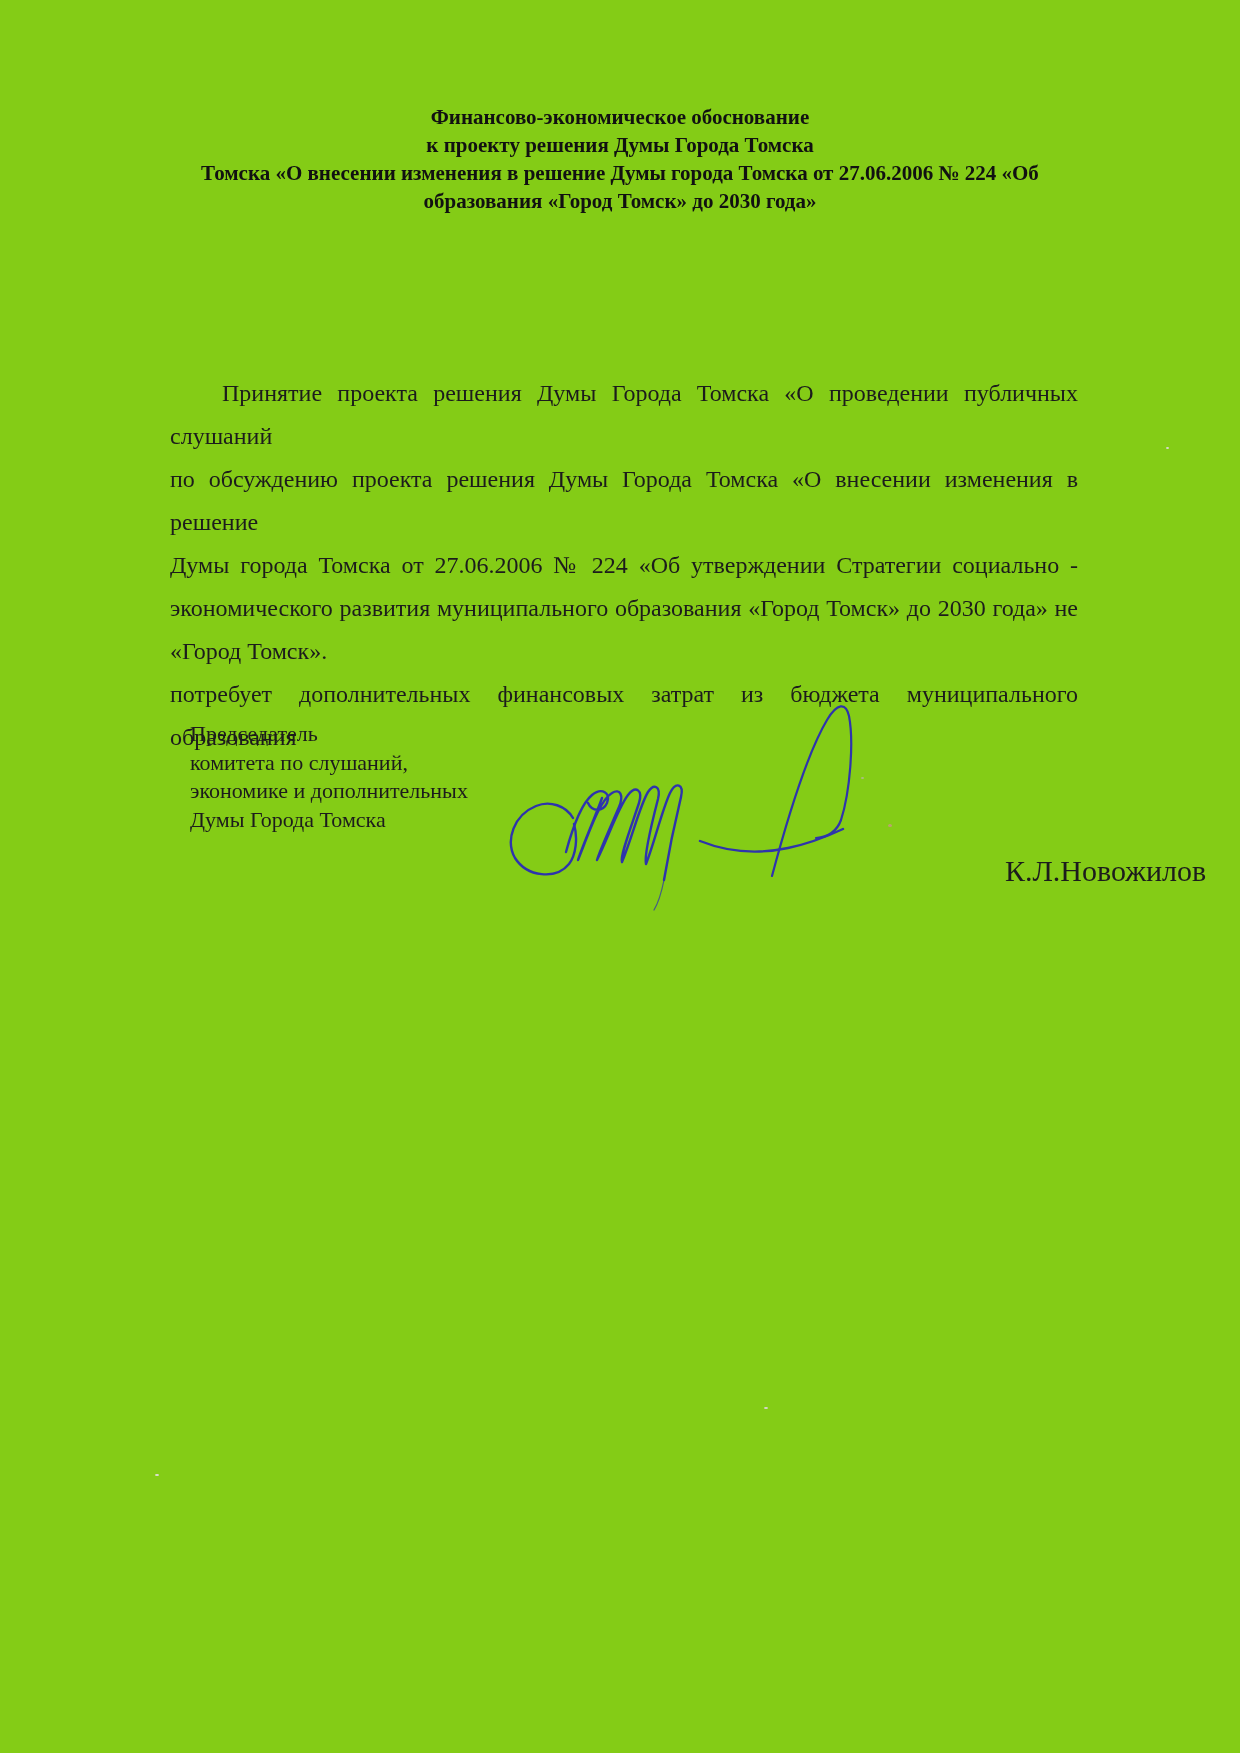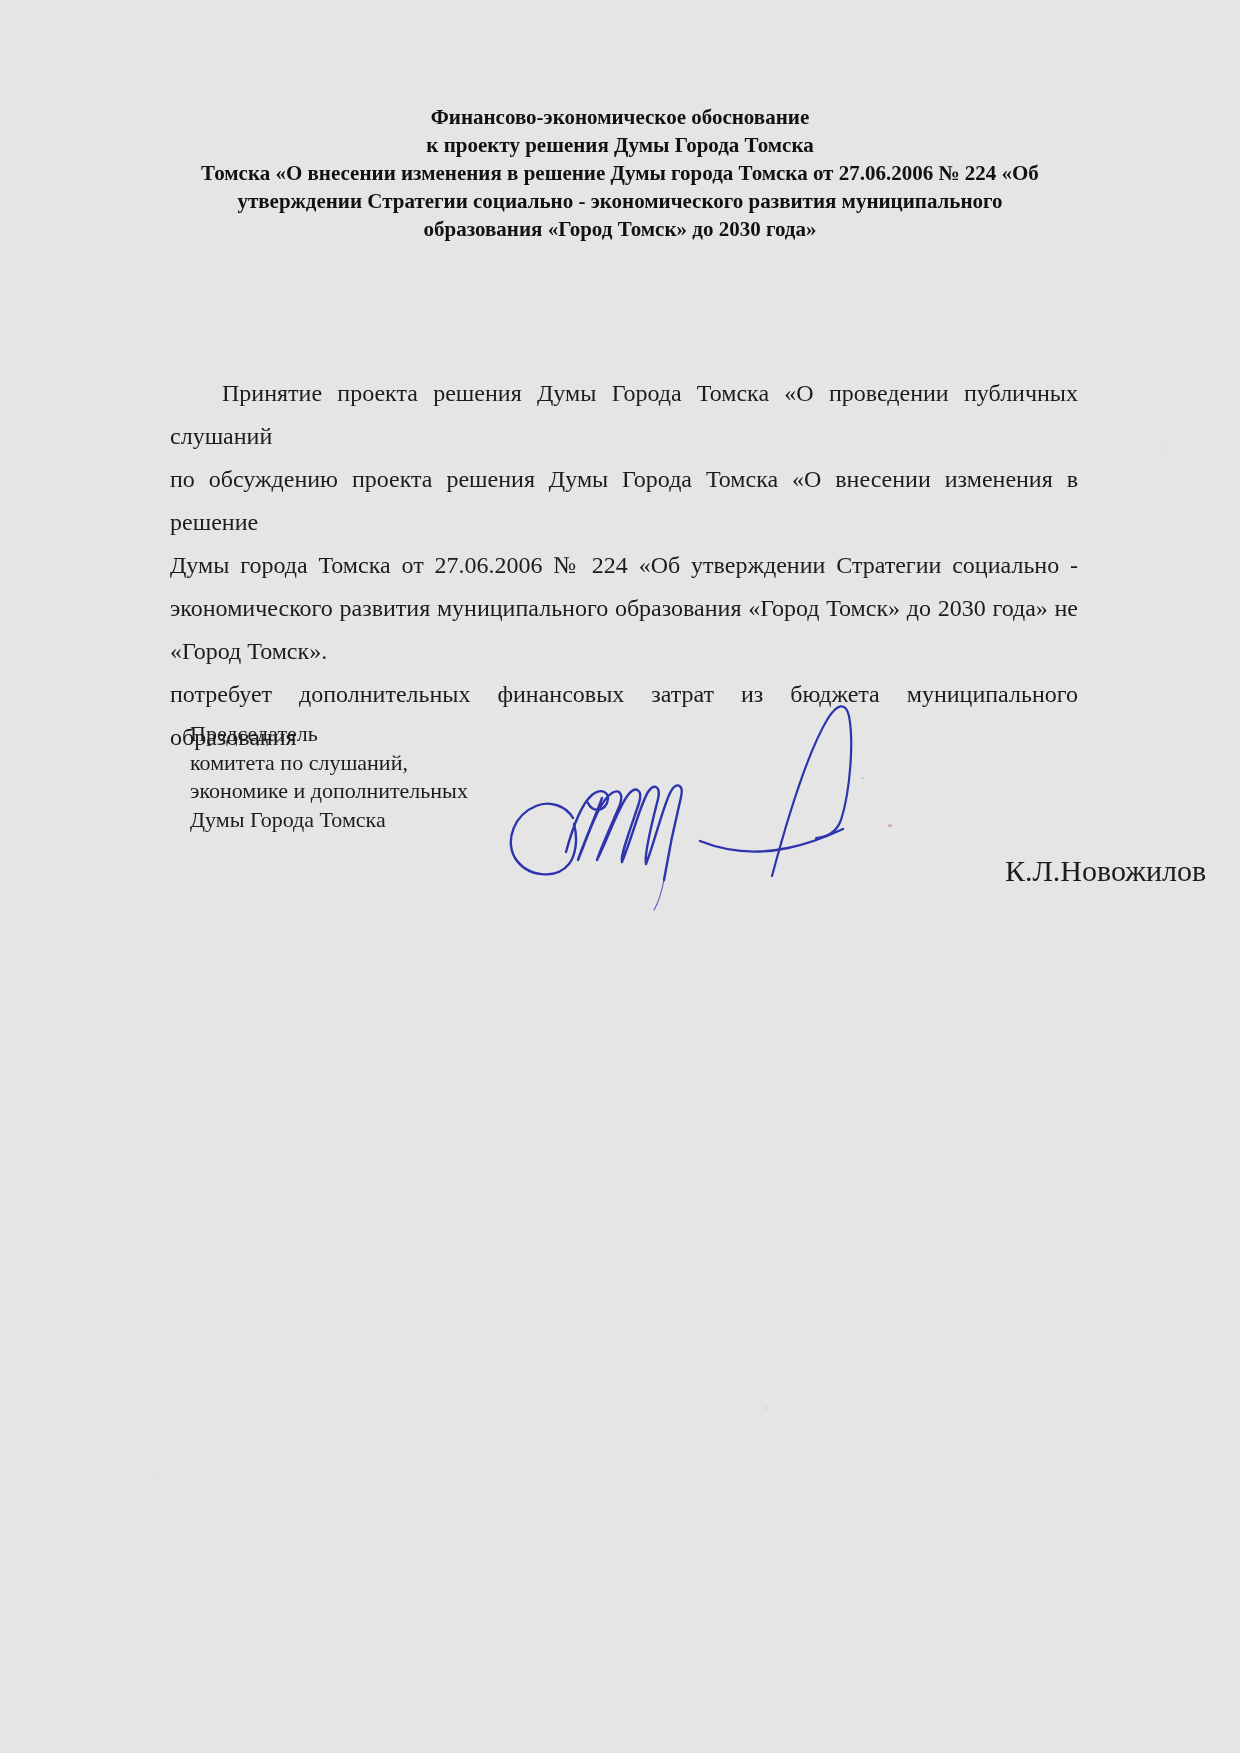--- a/index.html
+++ b/index.html
@@ -1,19 +1,19 @@
 <!DOCTYPE html>
 <html><head>
 <meta charset="utf-8">
 <style>
   html,body{margin:0;padding:0;background:#777;}
   .page{
     position:relative;
     width:1240px;height:1753px;
-    background:#e5e5e5;
+    background:#84cc16;
     margin:0 auto;
     overflow:hidden;
     font-family:"Liberation Serif","DejaVu Serif",serif;
     color:#1a1a1a;
   }
   .title-block{
     position:absolute;
     left:166px;top:103px;width:908px;
     text-align:center;
     font-weight:bold;
@@ -64,21 +64,20 @@
 </style>
 </head>
 <body>
 
 <div class="page">
 
   <div class="title-block">
     <div class="title-line">Финансово-экономическое обоснование</div>
     <div class="title-line">к проекту решения Думы Города Томска</div>
     <div class="title-line">Томска «О внесении изменения в решение Думы города Томска от 27.06.2006 № 224 «Об</div>
-    <div class="title-line">утверждении Стратегии социально - экономического развития муниципального</div>
     <div class="title-line">образования «Город Томск» до 2030 года»</div>
   </div>
 
   <div class="body-block">
     <div class="body-line first">Принятие проекта решения Думы Города Томска «О проведении публичных слушаний</div>
     <div class="body-line">по обсуждению проекта решения Думы Города Томска «О внесении изменения в решение</div>
     <div class="body-line">Думы города Томска от 27.06.2006 № 224 «Об утверждении Стратегии социально -</div>
     <div class="body-line">экономического развития муниципального образования «Город Томск» до 2030 года» не</div>
     <div class="body-line last">«Город Томск».</div>
     <div class="body-line">потребует дополнительных финансовых затрат из бюджета муниципального образования</div>

